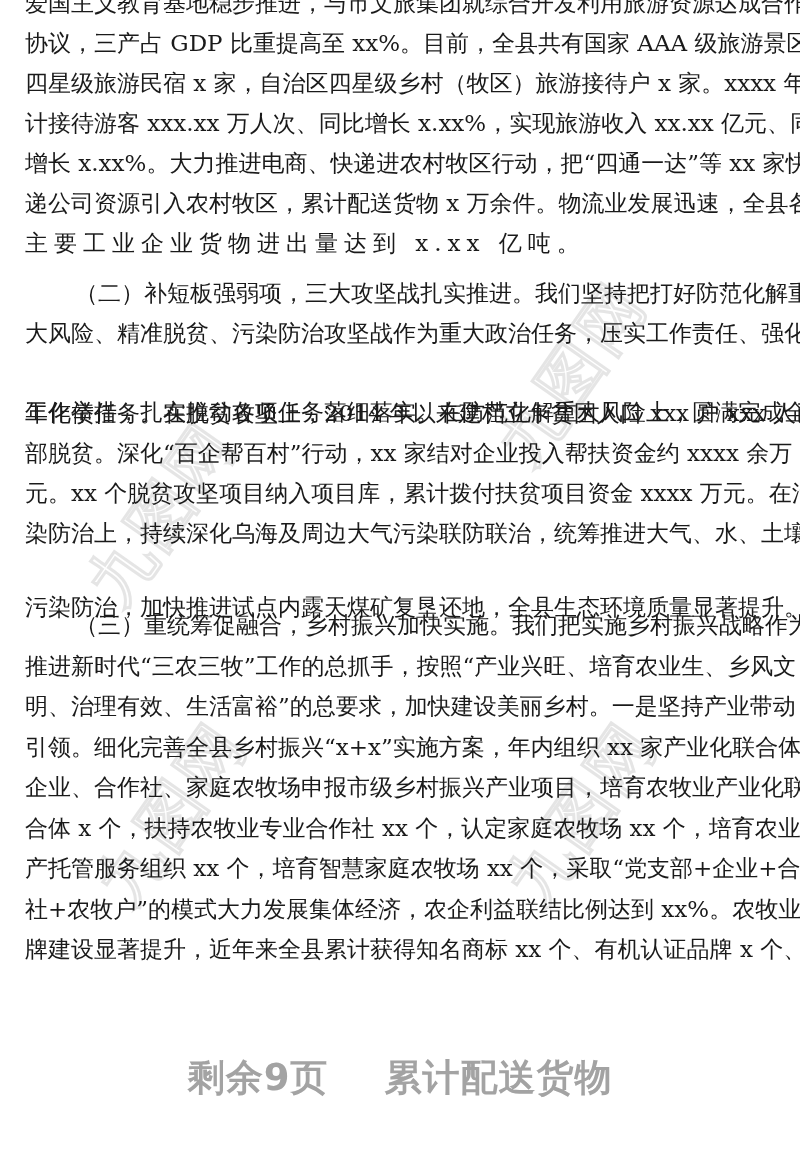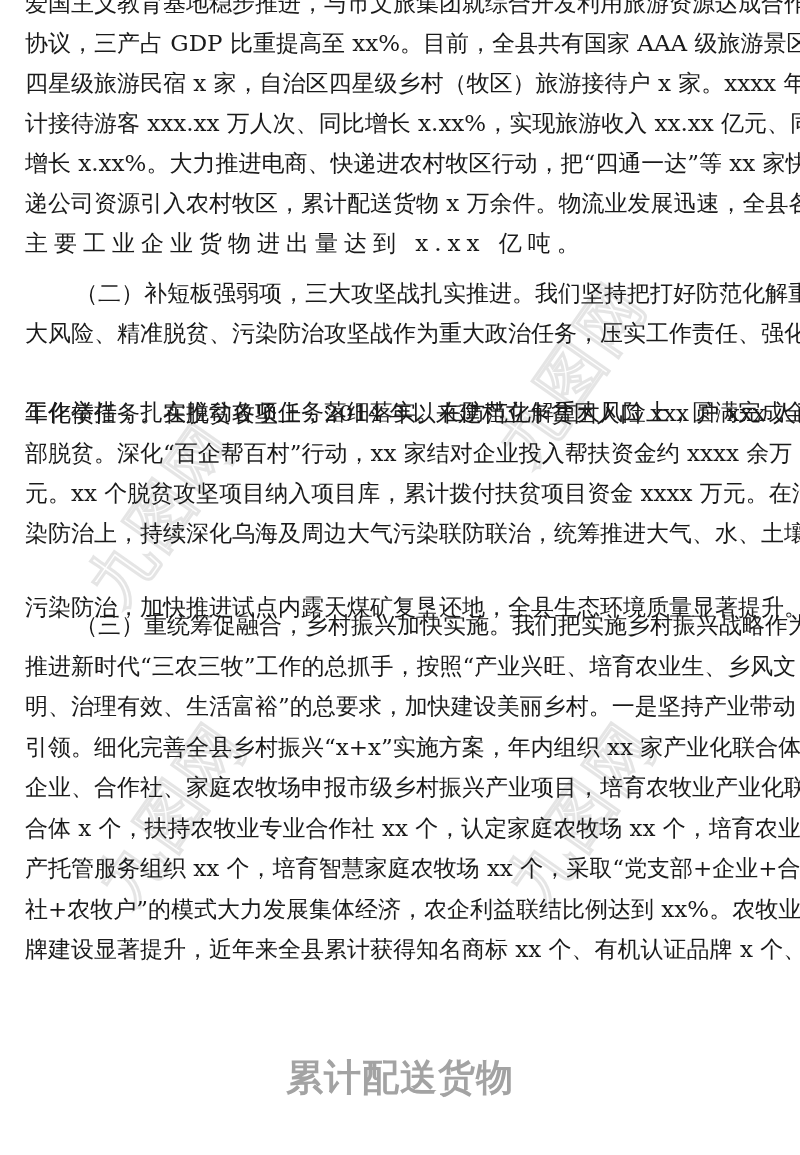--- a/index.html
+++ b/index.html
@@ -108,16 +108,17 @@
     <div class="line" style="top:690px;">明、治理有效、生活富裕”的总要求，加快建设美丽乡村。一是坚持产业带动</div>
     <div class="line" style="top:731px;">引领。细化完善全县乡村振兴“x+x”实施方案，年内组织 xx 家产业化联合体、</div>
     <div class="line" style="top:771px;">企业、合作社、家庭农牧场申报市级乡村振兴产业项目，培育农牧业产业化联</div>
     <div class="line" style="top:812px;">合体 x 个，扶持农牧业专业合作社 xx 个，认定家庭农牧场 xx 个，培育农业生</div>
     <div class="line" style="top:852px;">产托管服务组织 xx 个，培育智慧家庭农牧场 xx 个，采取“党支部+企业+合作</div>
     <div class="line" style="top:893px;">社+农牧户”的模式大力发展集体经济，农企利益联结比例达到 xx%。农牧业品</div>
     <div class="line" style="top:933px;">牌建设显著提升，近年来全县累计获得知名商标 xx 个、有机认证品牌 x 个、</div>
   </div>
 
   <div class="footer">
+    <span>剩余9页</span>
     <span>累计配送货物</span>
   </div>
 
 </div>
 
 </body></html>

